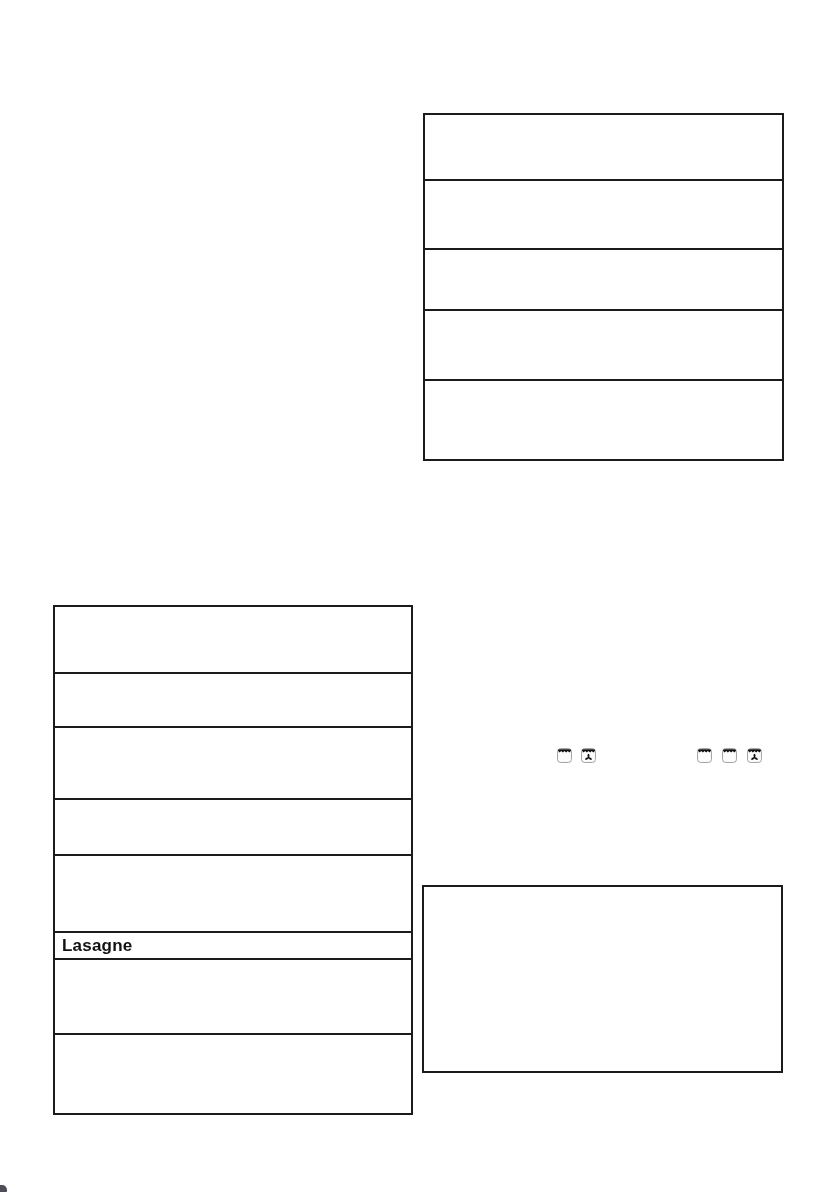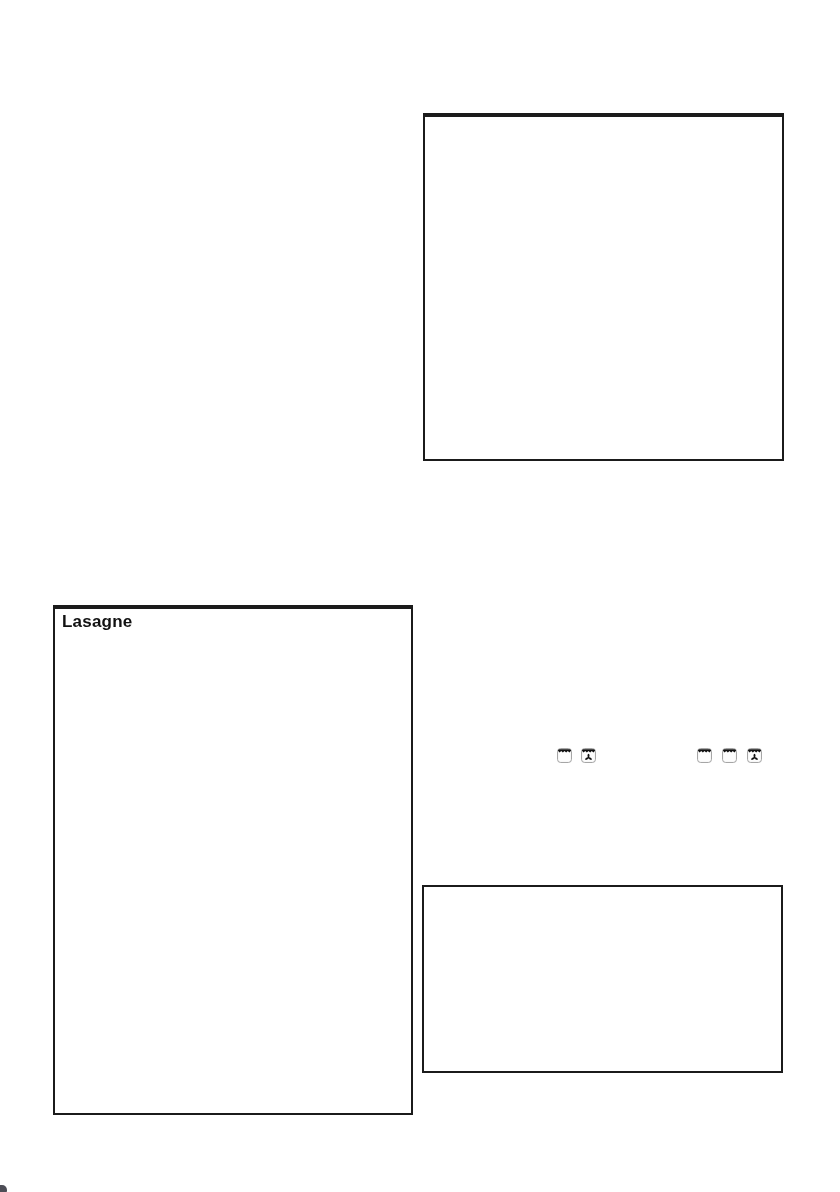--- a/index.html
+++ b/index.html
@@ -11,21 +11,21 @@
     background: #ffffff;
     font-family: "Liberation Sans", sans-serif;
     overflow: hidden;
   }
   
   .tbl {
     position: absolute;
     border: 2px solid #1b1b1b;
     background: #ffffff;
     display: flex;
-    flex-direction: row;
+    flex-direction: column;
   }
   .tbl .row { border-top: 2px solid #1b1b1b; background: #ffffff; }
   .tbl .row:first-child { border-top: none; }
 
   
   .right-table { left: 423px; top: 113px; width: 361px; height: 348px; }
   .right-table .row:nth-child(1) { height: 64px; }
   .right-table .row:nth-child(2) { height: 69px; }
   .right-table .row:nth-child(3) { height: 61px; }
   .right-table .row:nth-child(4) { height: 70px; }

